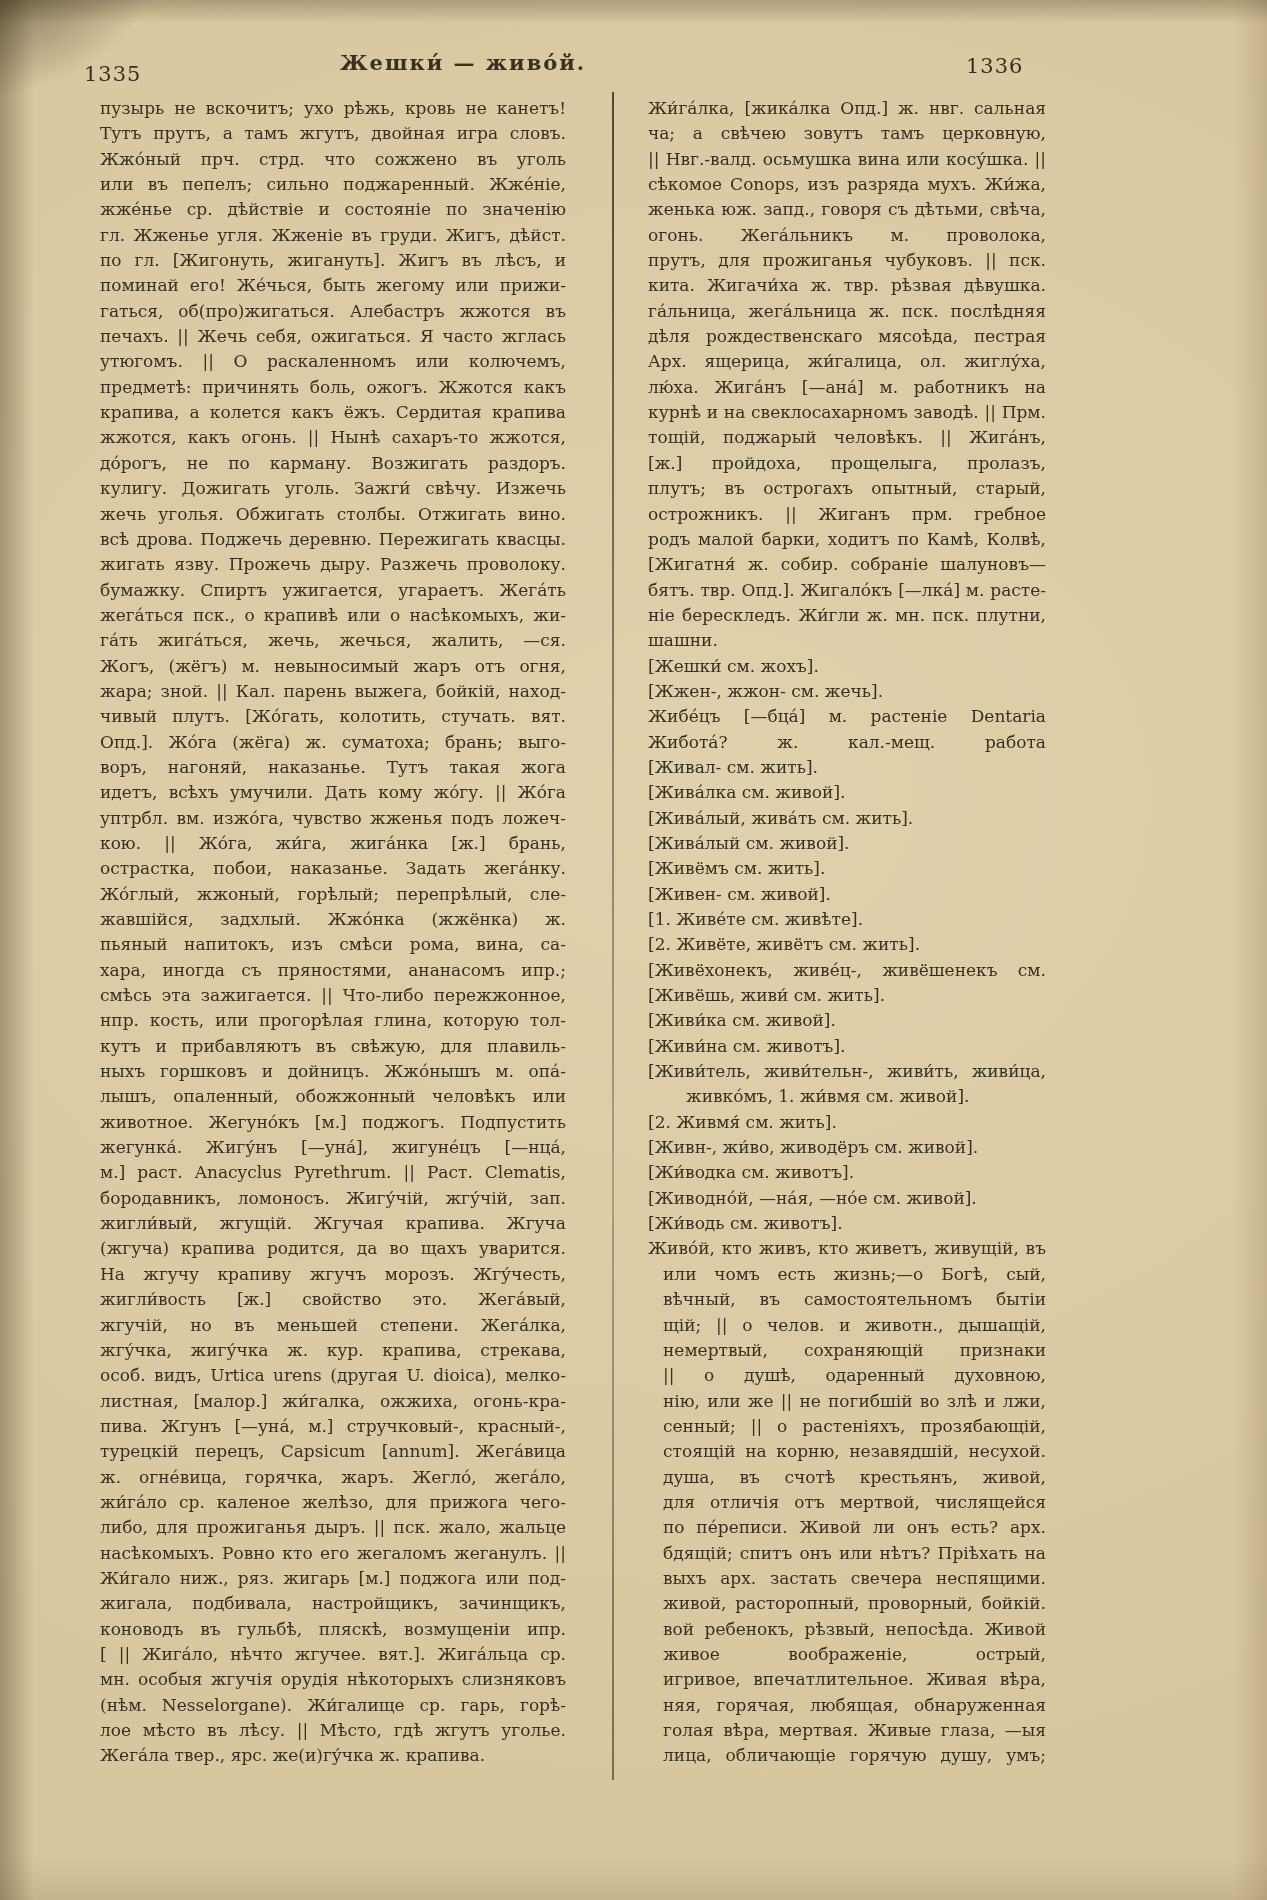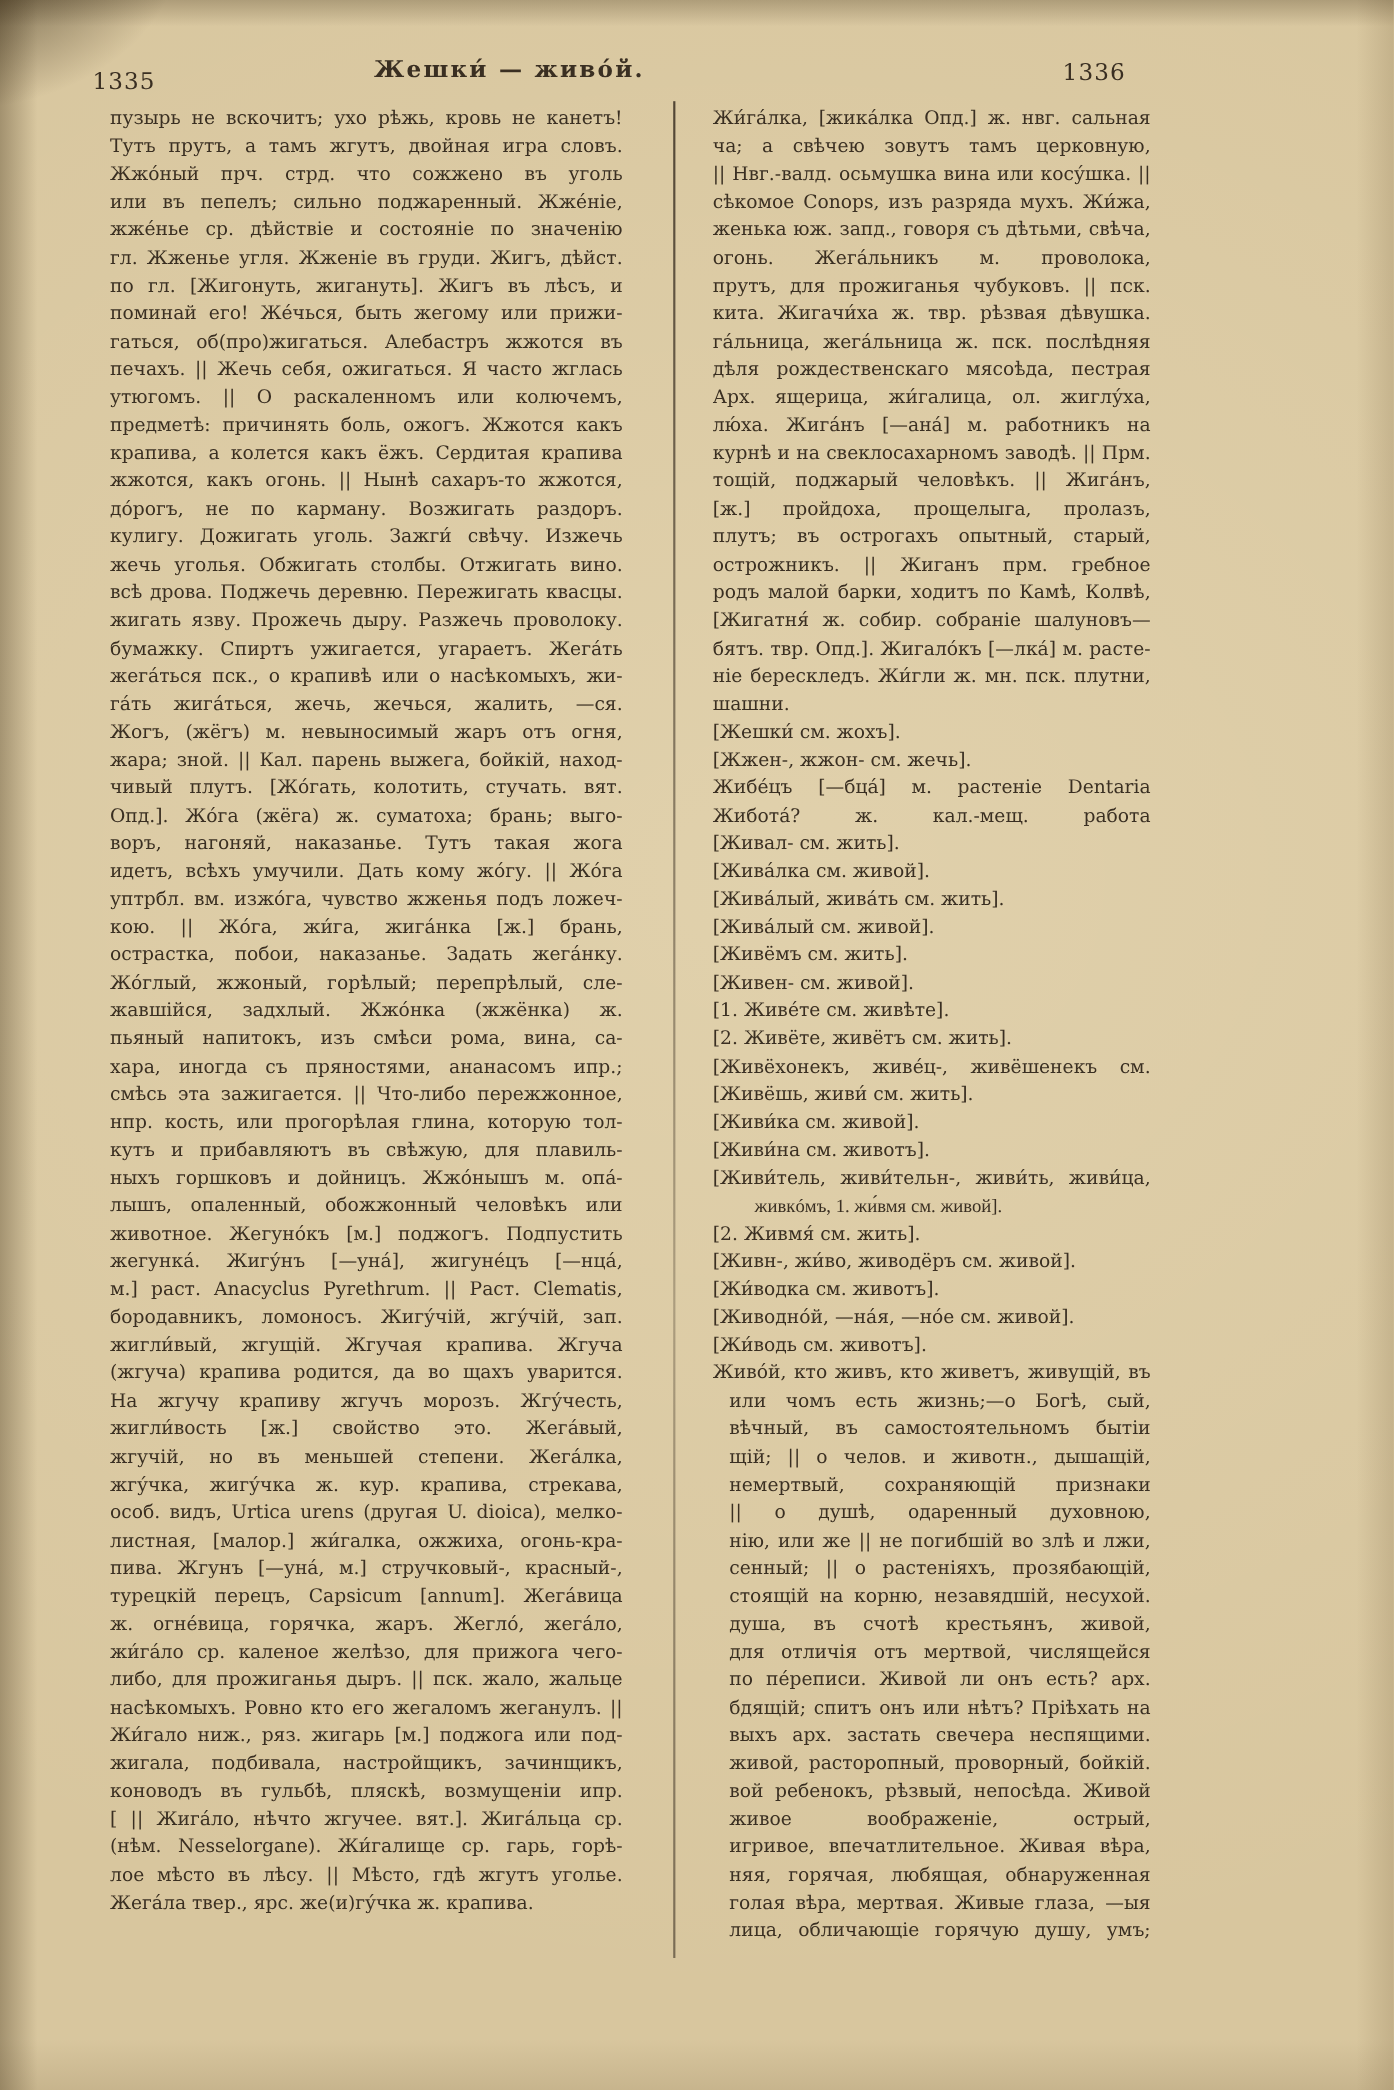--- a/index.html
+++ b/index.html
@@ -43,21 +43,21 @@
     text-rendering:optimizeLegibility;
   }
   .col-left{left:100px;width:466px;}
   .col-right{left:648px;width:398px;}
   .line{
     height:25.35px;overflow:hidden;white-space:normal;
     text-align:justify;text-align-last:justify;
   }
   .line.end{text-align-last:left;}
   .line.i1{padding-left:15px;}
-  .line.i2{padding-left:38px;font-family:Liberation Serif, serif;}
+  .line.i2{padding-left:38px;}
 </style>
 </head>
 <body>
 
 <div class="pageno left">1335</div>
 <div class="header-title">Жешки́ — живо́й.</div>
 <div class="pageno right">1336</div>
 
 <div class="divider"></div>
 
@@ -117,20 +117,21 @@
     <div class="line">пива. Жгунъ [—унá, м.] стручковый-, красный-,</div>
     <div class="line">турецкій перецъ, Capsicum [annum]. Жегáвица</div>
     <div class="line">ж. огнéвица, горячка, жаръ. Жеглó, жегáло,</div>
     <div class="line">жи́гáло ср. каленое желѣзо, для прижога чего-</div>
     <div class="line">либо, для прожиганья дыръ. || пск. жало, жальце</div>
     <div class="line">насѣкомыхъ. Ровно кто его жегаломъ жеганулъ. ||</div>
     <div class="line">Жи́гало ниж., ряз. жигарь [м.] поджога или под-</div>
     <div class="line">жигала, подбивала, настройщикъ, зачинщикъ,</div>
     <div class="line">коноводъ въ гульбѣ, пляскѣ, возмущеніи ипр.</div>
     <div class="line">[ || Жигáло, нѣчто жгучее. вят.]. Жигáльца ср.</div>
+    <div class="line">мн. особыя жгучія орудія нѣкоторыхъ слизняковъ</div>
     <div class="line">(нѣм. Nesselorgane). Жи́галище ср. гарь, горѣ-</div>
     <div class="line">лое мѣсто въ лѣсу. || Мѣсто, гдѣ жгутъ уголье.</div>
     <div class="line end">Жегáла твер., ярс. же(и)гу́чка ж. крапива.</div>
   </div>
 <div class="col col-right">
     <div class="line">Жи́гáлка, [жикáлка Опд.] ж. нвг. сальная свѣ-</div>
     <div class="line">ча; а свѣчею зовутъ тамъ церковную, восковую.</div>
     <div class="line">|| Нвг.-валд. осьмушка вина или косу́шка. || На-</div>
     <div class="line">сѣкомое Conops, изъ разряда мухъ. Жи́жа, жи-</div>
     <div class="line">женька юж. запд., говоря съ дѣтьми, свѣча,</div>

